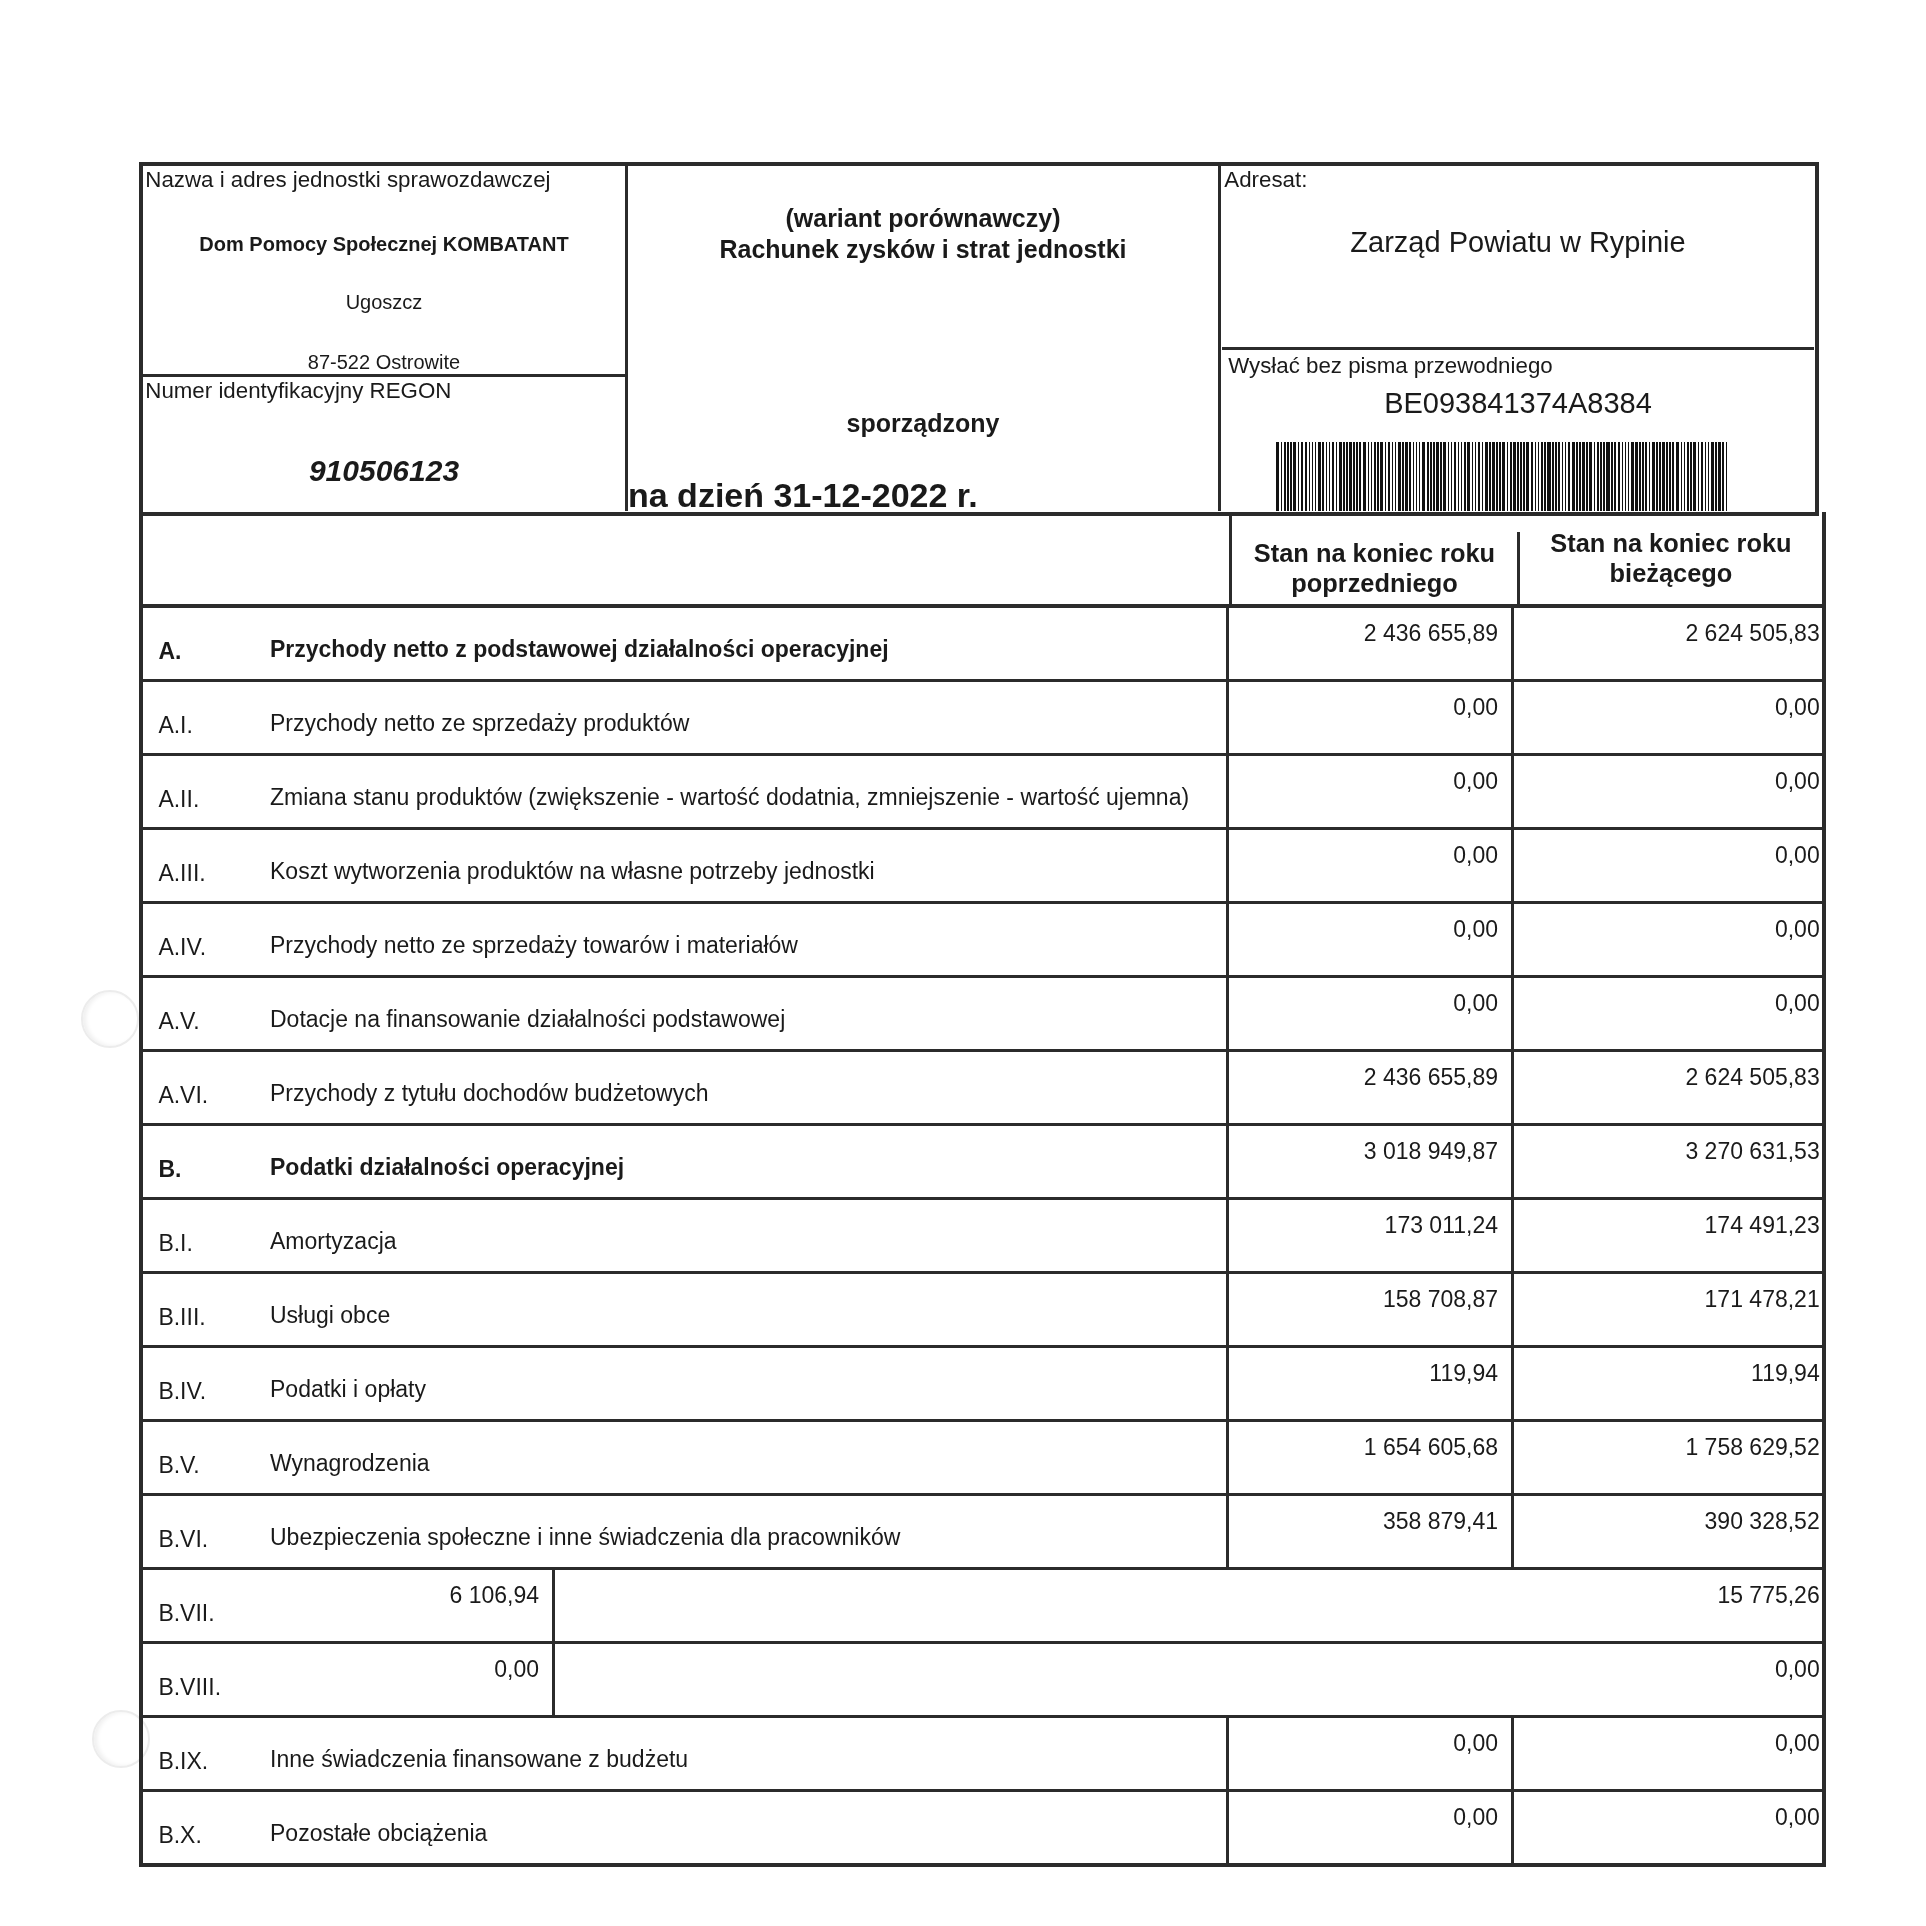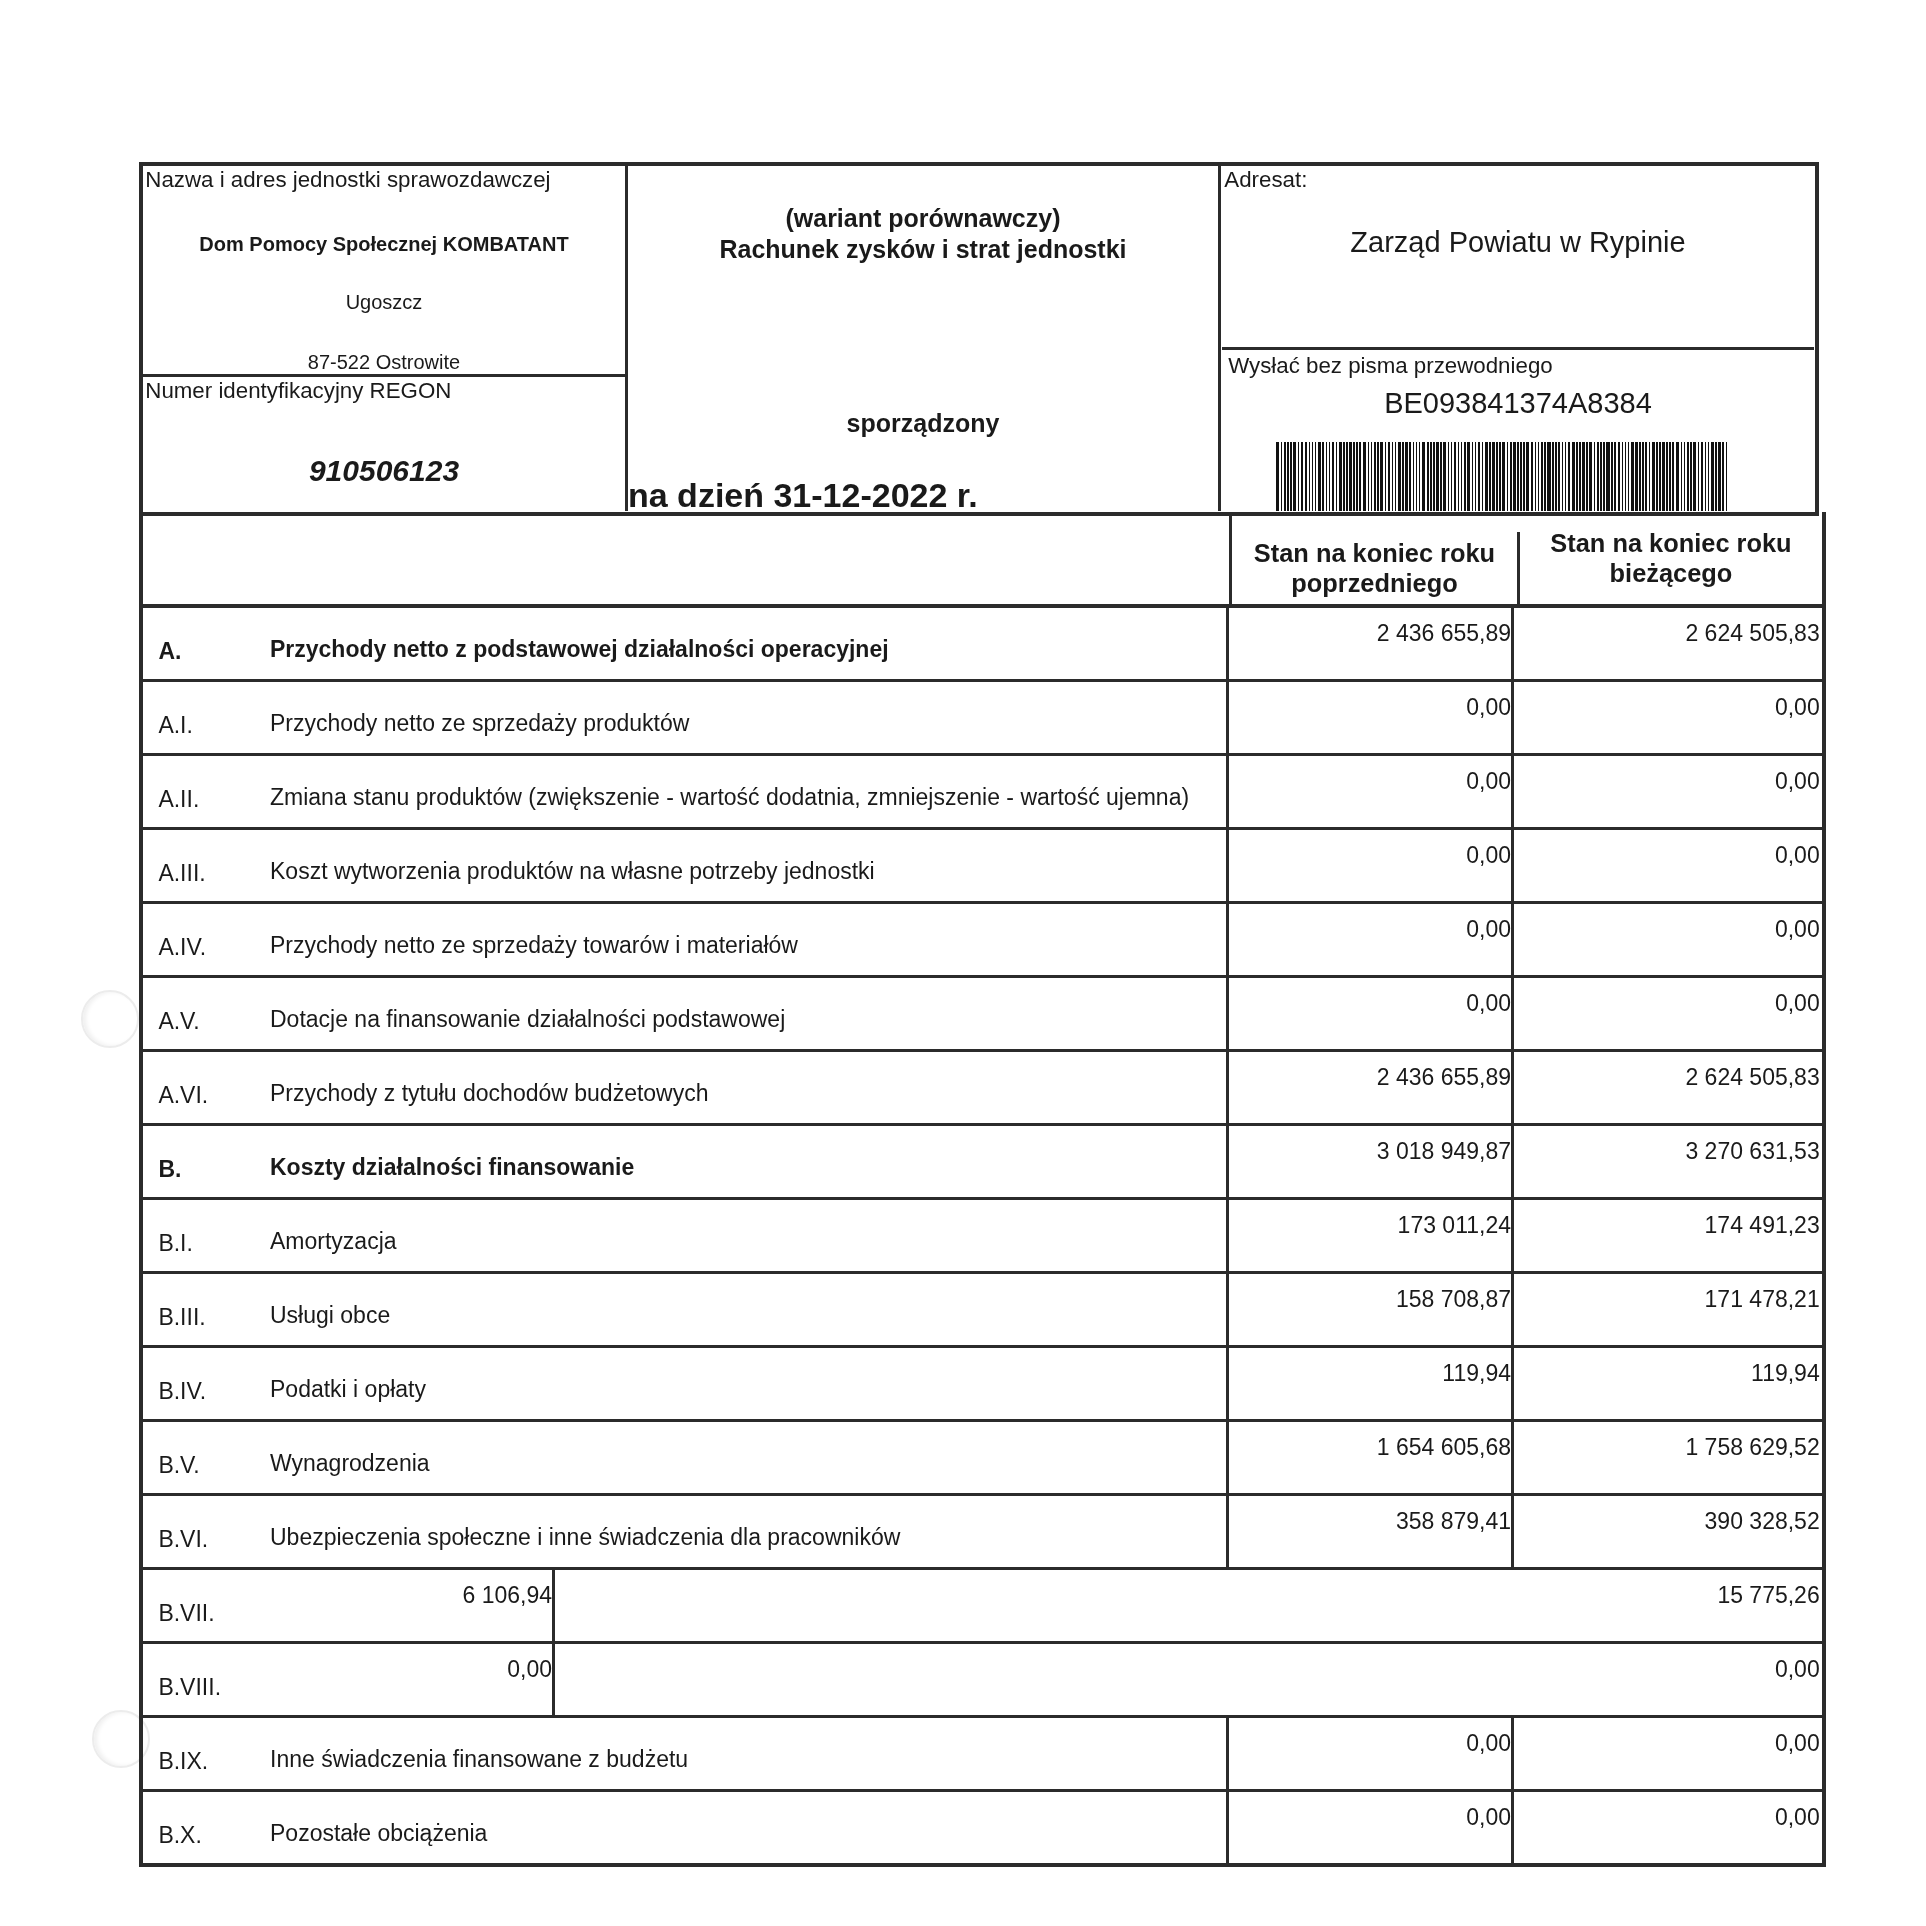--- a/index.html
+++ b/index.html
@@ -48,21 +48,21 @@
     font-size: 25.4px; font-weight: bold; line-height: 30px;
   }
   .col-head .c1 { width: 285px; border-right: 3.1px solid #2b2b2b; margin-top: 20px; }
   .col-head .c2 { flex: 1; }
   .row { display: flex; height: 71px; border-bottom: 3.1px solid #2b2b2b; align-items: stretch; }
   .row:last-child { border-bottom: none; }
   .row .code { width: 127px; font-size: 23px; display: flex; align-items: center; padding-left: 15.4px; box-sizing: border-box; padding-top: 15.4px; }
   .row .name { width: 959px; font-size: 23px; display: flex; align-items: center; border-right: 3.1px solid #2b2b2b; box-sizing: border-box; padding-right: 15.4px; padding-top: 11.6px; line-height: 27px; }
   .row.bold .name, .row.bold .code { font-weight: bold; }
   .row .v1, .row .v2 { font-size: 23px; text-align: right; box-sizing: border-box; padding-top: 11.6px; }
-  .row .v1 { width: 285px; border-right: 3.1px solid #2b2b2b; padding-right: 0; }
+  .row .v1 { width: 285px; border-right: 3.1px solid #2b2b2b; padding-right: 13px; }
   .row .v2 { flex: 1; padding-right: 2.3px; }
 </style>
 </head>
 <body>
 
 <div class="punch-hole" style="left:81px; top:990px;"></div>
 <div class="punch-hole" style="left:92px; top:1710px;"></div>
 
 <div class="header">
   <div class="hcell h-left">
@@ -273,21 +273,21 @@
         <div class="v2">0,00</div>
       </div>
       <div class="row">
         <div class="code">A.VI.</div>
         <div class="name">Przychody z tytułu dochodów budżetowych</div>
         <div class="v1">2 436 655,89</div>
         <div class="v2">2 624 505,83</div>
       </div>
       <div class="row bold">
         <div class="code">B.</div>
-        <div class="name">Koszty działalności finansowanie</div>
+        <div class="name">Podatki działalności operacyjnej</div>
         <div class="v1">3 018 949,87</div>
         <div class="v2">3 270 631,53</div>
       </div>
       <div class="row">
         <div class="code">B.I.</div>
         <div class="name">Amortyzacja</div>
         <div class="v1">173 011,24</div>
         <div class="v2">174 491,23</div>
       </div>
       <div class="row">

